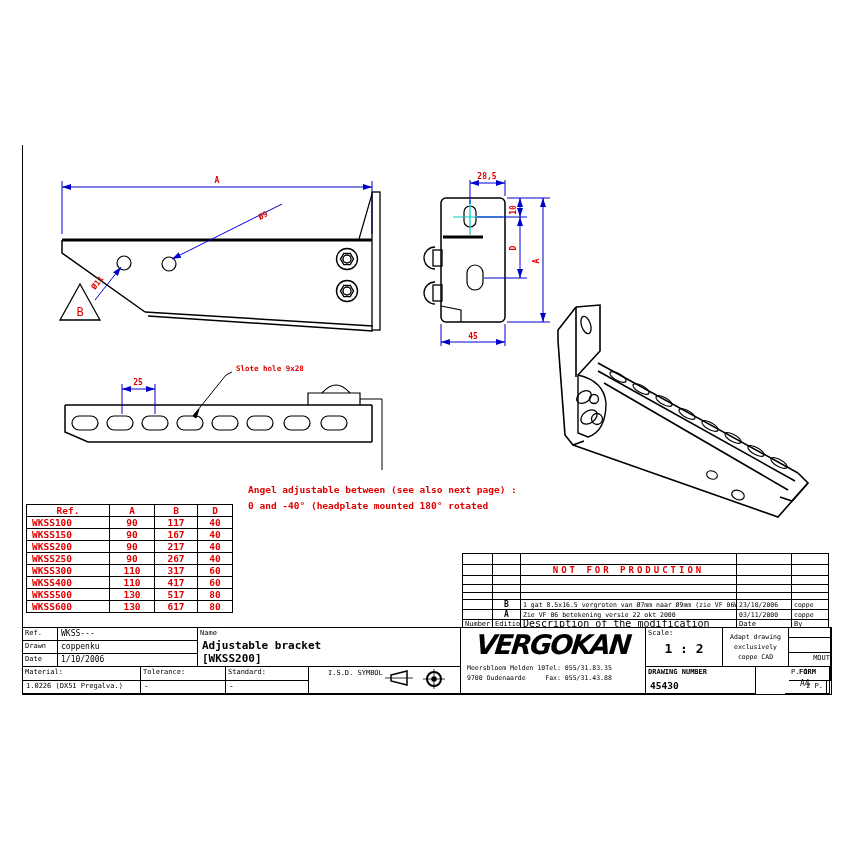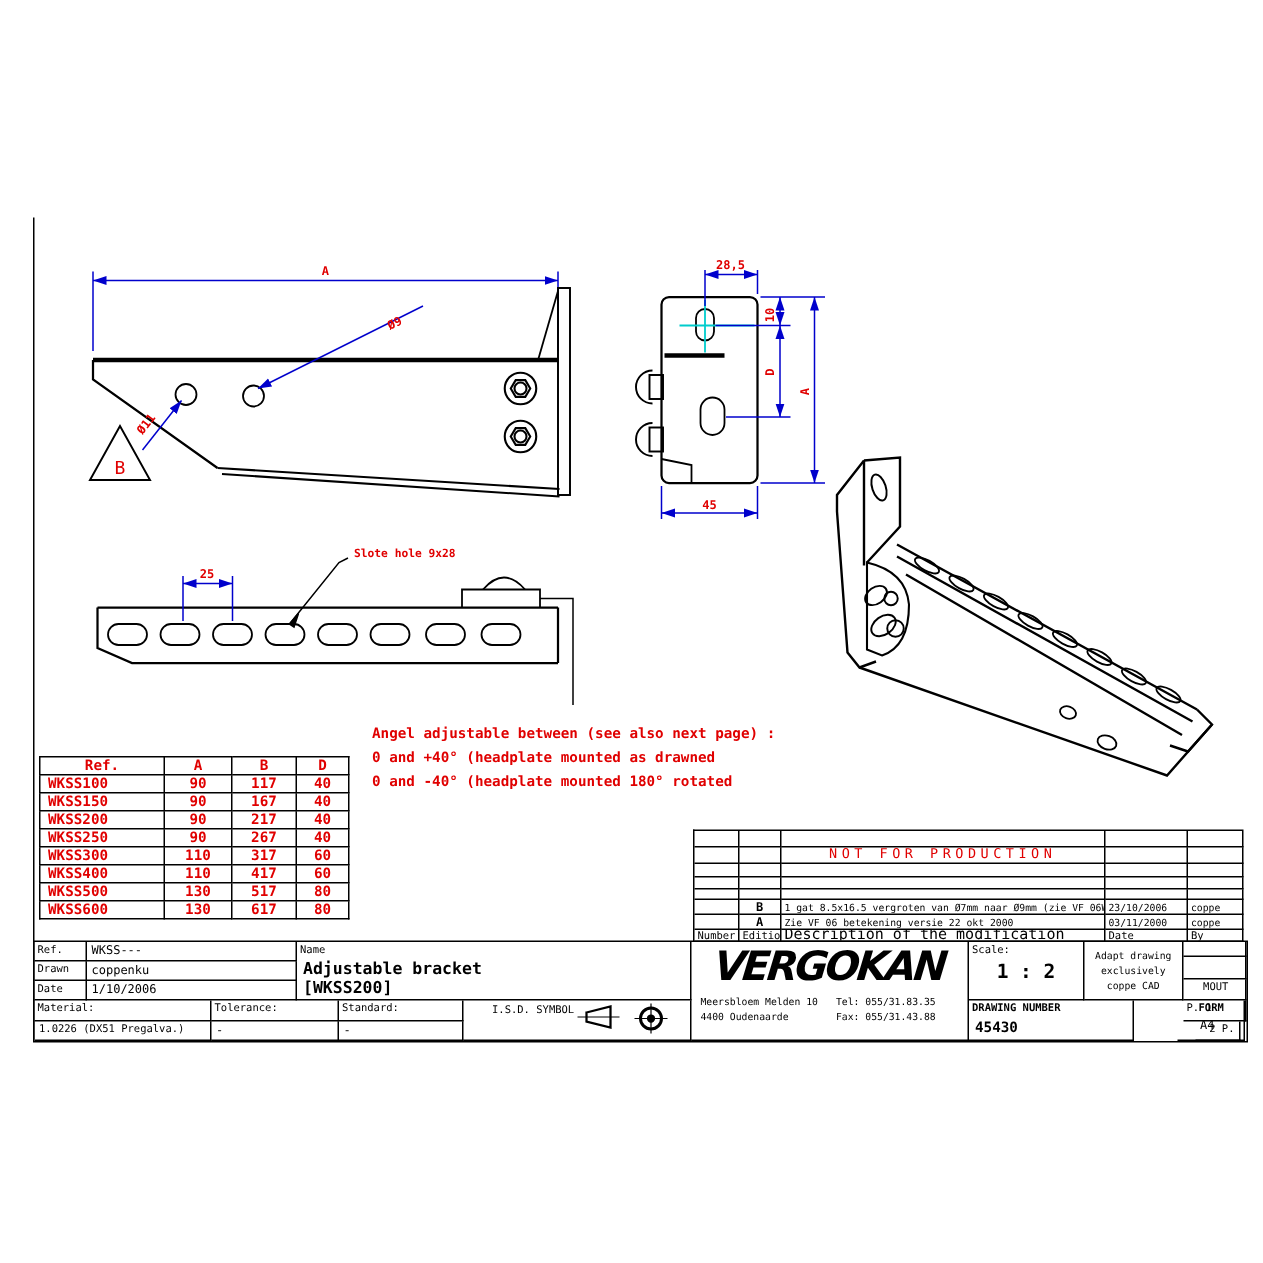--- a/index.html
+++ b/index.html
@@ -15,33 +15,33 @@
   table.size th,table.size td{border:1px solid #000;color:#e00000;
       font:bold 9.5px "DejaVu Sans Mono",monospace;height:11px;padding:0 3px;text-align:center}
   table.size td.ref{text-align:left;padding-left:5px}
   
   .rev{left:462px;top:553px;display:grid;
        grid-template-columns:30px 28px 216px 55px 37px;
        grid-template-rows:11px 11px 9px 8px 7px 10px 10px 8px;
        border-left:1px solid #000;border-top:1px solid #000}
   .rev>div{border-right:1px solid #000;border-bottom:1px solid #000;overflow:hidden;
        white-space:nowrap;font:6.5px/1.5 "DejaVu Sans Mono",monospace;color:#000;padding:0 2px;box-sizing:border-box}
-  .rev .wm{color:#e00000;font-weight:normal;font-size:9px;letter-spacing:3px;text-align:center;line-height:11px}
+  .rev .wm{color:#e00000;font-weight:bold;font-size:9px;letter-spacing:3px;text-align:center;line-height:11px}
   .rev .ed{text-align:center;font-size:8px;font-weight:bold;line-height:10px}
   .rev .hd{font-weight:normal;font-size:7px;line-height:8px}
   
   .tb{left:22px;top:627px;width:808px;height:66px;border:1px solid #000;box-sizing:content-box}
   .tb .c{position:absolute;border-right:1px solid #000;border-bottom:1px solid #000;
          box-sizing:border-box;overflow:hidden;white-space:nowrap}
   .lbl{font:7px/1.6 "DejaVu Sans Mono",monospace;color:#000;padding-left:2px}
   .val{font:8px/1.6 "DejaVu Sans Mono",monospace;color:#000;padding-left:3px}
   .namecell .big{font:bold 11px/13px "DejaVu Sans Mono",monospace;padding-left:4px}
   .logo{font-family:"DejaVu Sans",sans-serif;font-weight:bold;font-style:italic;
         font-size:27px;letter-spacing:-2px;transform:skewX(-6deg);text-align:center;margin-top:1px}
-  .addr{display:flex;gap:12px;font:6.5px/1.6 "DejaVu Sans Mono",monospace;padding-left:6px;margin-top:3px}
+  .addr{display:flex;font:6.5px/1.6 "DejaVu Sans Mono",monospace;padding-left:6px;margin-top:3px}
   .scalebig{font:bold 13px/20px "DejaVu Sans Mono",monospace;text-align:center}
   .adapt{font:6.5px/1.55 "DejaVu Sans Mono",monospace;text-align:center;padding-top:4px}
   .dn{font:bold 9.5px "DejaVu Sans Mono",monospace;padding-left:4px;margin-top:2px}
   svg text{font-family:"DejaVu Sans Mono",monospace}
   .dimtxt{fill:#e00000;font-size:8px;font-weight:bold}
 </style>
 </head>
 <body>
 
 <div class="sheet">
@@ -199,21 +199,20 @@
         <ellipse cx="44" cy="112" rx="8" ry="5.5" transform="rotate(-35 44 112)"></ellipse>
         <ellipse cx="49" cy="132" rx="9" ry="6" transform="rotate(-35 49 132)"></ellipse>
         <circle cx="57" cy="134" r="5.5"></circle>
         <circle cx="54" cy="114" r="4.5"></circle>
       </g>
     </g>
   </svg>
 
   <div class="abs notes">
     <div>Angel adjustable between (see also next page) :</div>
-    <div>0 and +40° (headplate mounted as drawned</div>
     <div>0 and -40° (headplate mounted 180° rotated</div>
   </div>
 
   <table class="size">
     <colgroup>
         <col style="width:83px">
         <col style="width:45px">
         <col style="width:43px">
         <col style="width:35px">
       </colgroup>
@@ -350,41 +349,41 @@
     </div>
     <div class="c val" style="left:0;top:53px;width:118px;height:13px;font-size:7px">1.0226 (DX51 Pregalva.)</div>
     <div class="c val" style="left:118px;top:53px;width:85px;height:13px">-</div>
     <div class="c val" style="left:203px;top:53px;width:83px;height:13px">-</div>
 
     <div class="c" style="left:438px;top:0;width:185px;height:66px">
       <div class="logo">VERGOKAN</div>
       <div class="addr">
         <div>
           <div>Meersbloem Melden 10</div>
-          <div>4400 Oudenaarde</div>
+          <div>9700 Oudenaarde</div>
         </div>
         <div>
           <div>Tel: 055/31.83.35</div>
           <div>Fax: 055/31.43.88</div>
         </div>
       </div>
     </div>
 
     <div class="c" style="left:623px;top:0;width:77px;height:39px">
       <div class="lbl">Scale:</div>
       <div class="scalebig">1 : 2</div>
     </div>
     <div class="c adapt" style="left:700px;top:0;width:66px;height:39px">
       <div>Adapt drawing</div>
       <div>exclusively</div>
       <div>coppe CAD</div>
     </div>
     <div class="c" style="left:766px;top:0;width:42px;height:10px"></div>
     <div class="c" style="left:766px;top:10px;width:42px;height:15px"></div>
-    <div class="c lbl" style="left:766px;top:25px;width:42px;height:14px;text-align:center">MOUT</div>
+    <div class="c lbl" style="left:766px;top:25px;width:42px;height:14px;text-align:right">MOUT</div>
 
     <div class="c" style="left:623px;top:39px;width:110px;height:27px">
       <div class="lbl" style="font-weight:bold">DRAWING NUMBER</div>
       <div class="dn">45430</div>
     </div>
     <div class="c" style="left:774px;top:39px;width:33px;height:27px">
       <div class="lbl" style="font-weight:bold">FORM</div>
       <div class="val">A4</div>
     </div>
     <div class="c lbl" style="left:766px;top:39px;width:42px;height:14px">P. 1</div>

